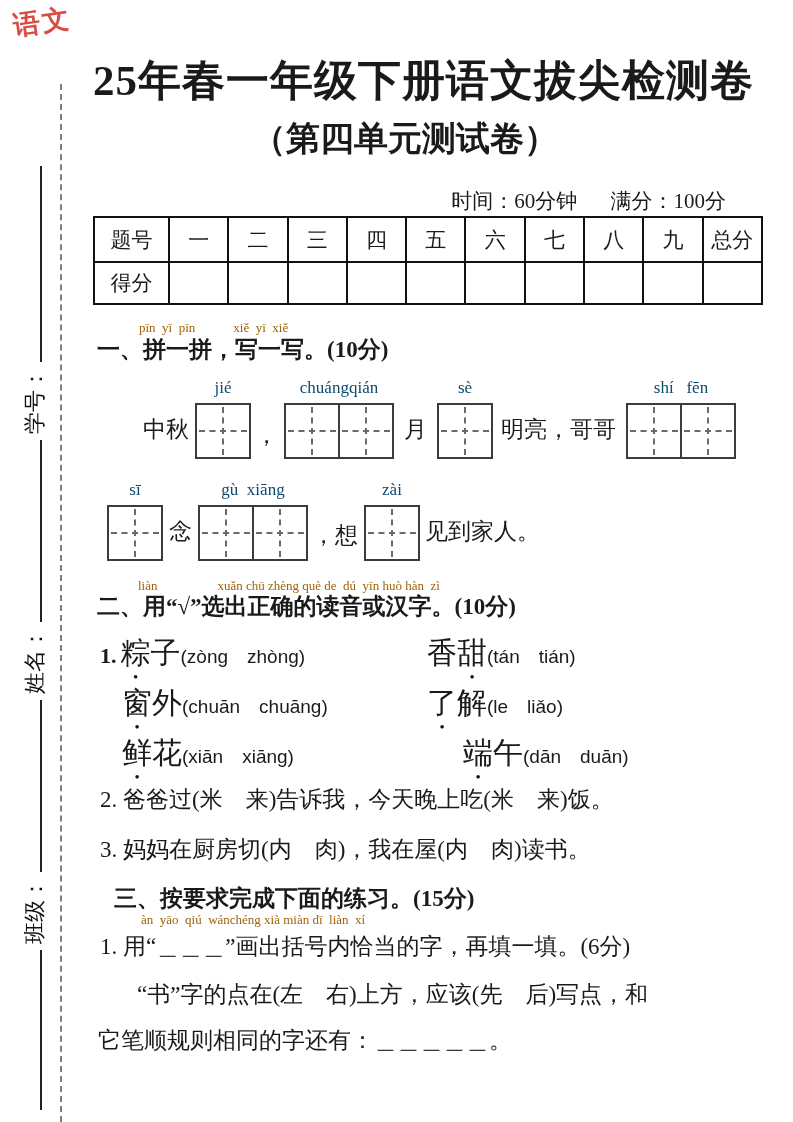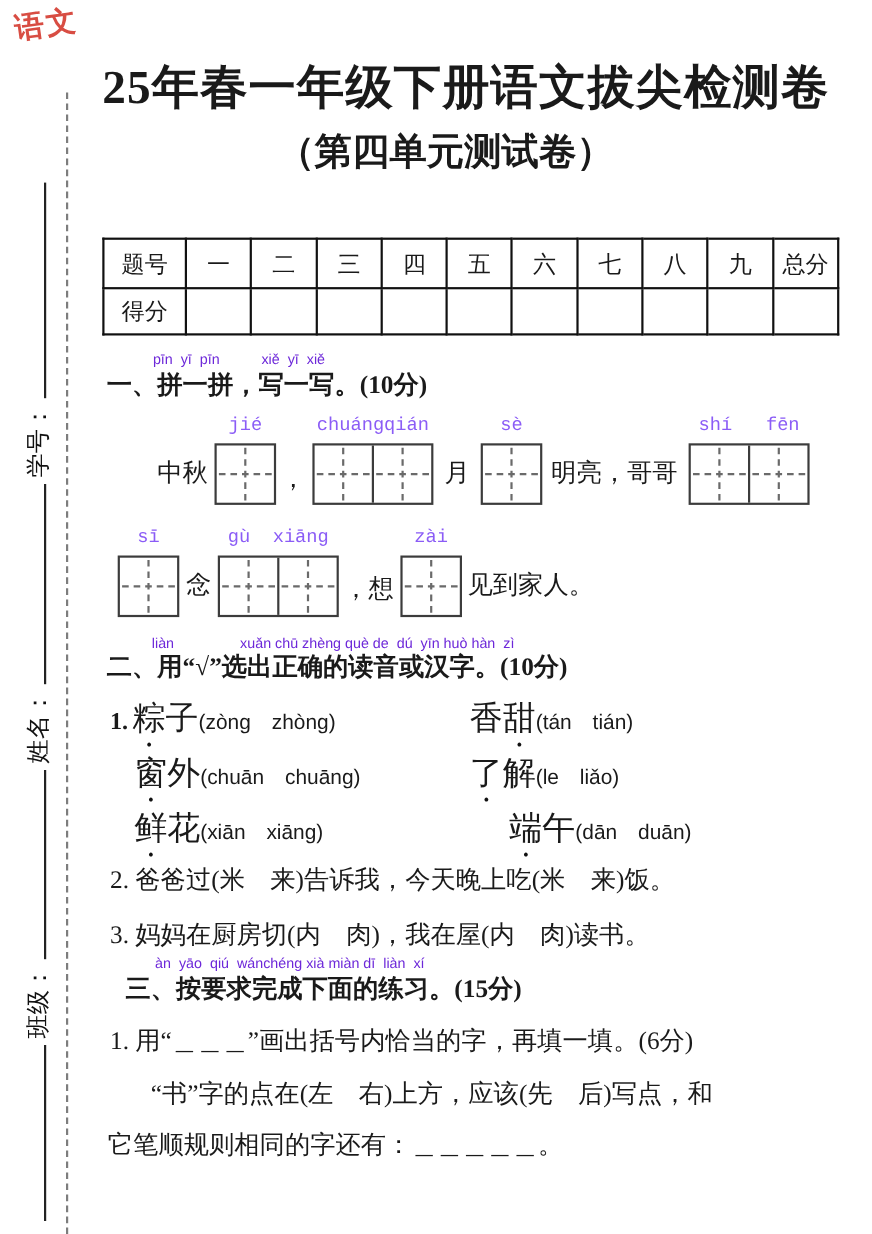--- a/index.html
+++ b/index.html
@@ -55,29 +55,29 @@
     position:absolute; left:0; top:216px;
     border-collapse:collapse; table-layout:fixed; width:670px;
   }
   table.score td {
     border:2px solid #111; text-align:center; font-size:21px; padding:0;
   }
   table.score .hrow td { height:43px; }
   table.score .srow td { height:40px; }
   td.wcol { width:73px; }
 
-  .pyline { font-family:Liberation Sans, sans-serif;
-    font-size:13px; color:#6d28d9; white-space:pre; line-height:15px; }
+  .pyline { font-family:Liberation Serif, serif;
+    font-size:13px; color:#a16207; white-space:pre; line-height:15px;margin-top:44px; }
   .sec-title { font-size:23px; font-weight:700; white-space:pre; line-height:30px; }
 
   
   .grid-row { display:flex; align-items:flex-end; }
   .grid-unit { display:flex; flex-direction:column; align-items:center; }
-  .gpy { font-family:Liberation Mono, monospace;
-    font-size:17px; height:25px; white-space:pre; color:#8b5cf6; }
+  .gpy { font-family:Liberation Serif, serif;
+    font-size:17px; height:25px; white-space:pre; color:#0c4a6e; }
   .tian-group { display:flex; border:2px solid #3c3c3c; background:#fff; }
   .tian-cell { width:52px; height:52px; position:relative; }
   .tian-cell + .tian-cell { border-left:2px solid #3c3c3c; }
   .tian-cell::before { content:""; position:absolute; left:2px; right:2px; top:50%;
     margin-top:-1px; border-top:2px dashed #6a6a6a; }
   .tian-cell::after  { content:""; position:absolute; top:2px; bottom:2px; left:50%;
     margin-left:-1px; border-left:2px dashed #6a6a6a; }
   .gtext { font-size:23px; margin-bottom:14px; white-space:pre; }
 
   
@@ -102,20 +102,24 @@
 
   <div class="fold-line"></div>
 
   <div class="sidebar"><span class="blank b1"></span><span>班级：</span><span class="blank b2"></span><span>姓名：</span><span class="blank b3"></span><span>学号：</span><span class="blank b4"></span></div>
 
   <div class="content">
 
     <div class="abs title">25年春一年级下册语文拔尖检测卷</div>
     <div class="abs subtitle">（第四单元测试卷）</div>
 
+    <div class="abs meta">
+      <span>时间：60分钟</span>
+      <span>满分：100分</span>
+    </div>
 
     <table class="score">
       <tbody>
         <tr class="hrow">
           <td class="wcol">题号</td>
           <td>一</td>
           <td>二</td>
           <td>三</td>
           <td>四</td>
           <td>五</td>

